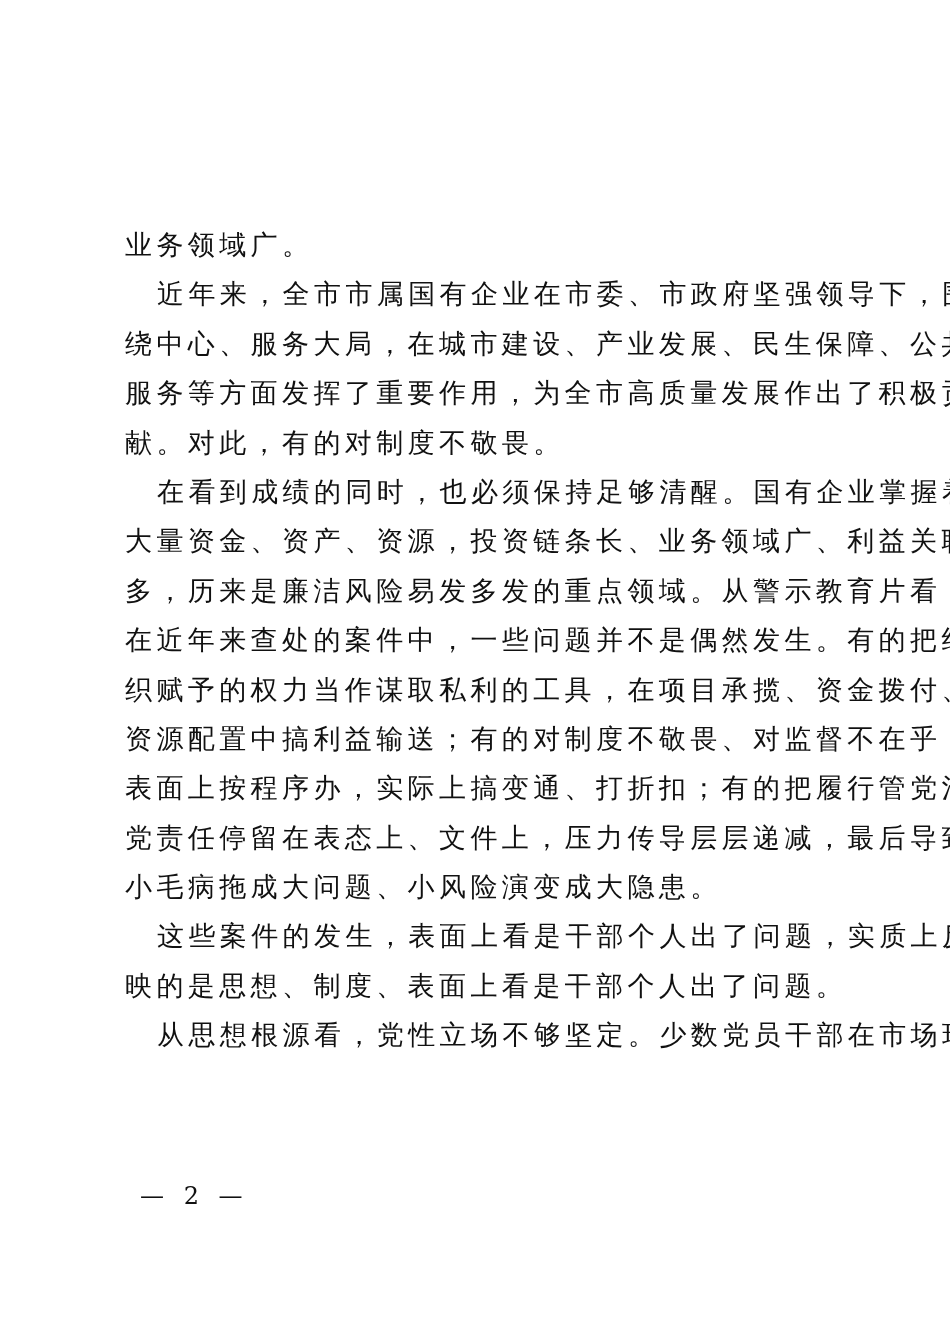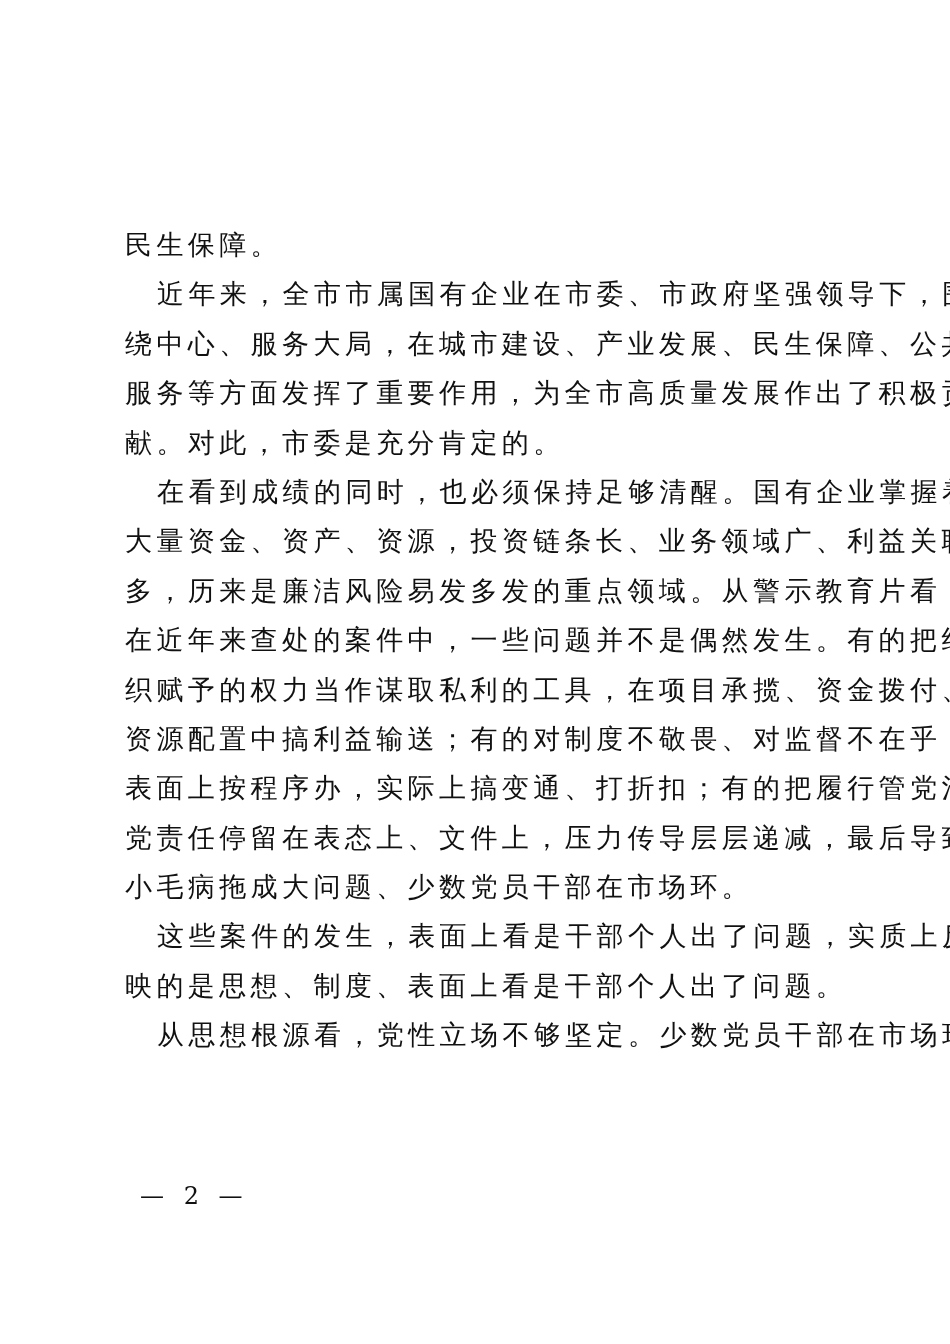--- a/index.html
+++ b/index.html
@@ -26,32 +26,32 @@
       position: absolute; left: 140px; top: 1182px;
       font-size: 24px; letter-spacing: 6px;
       font-family: "DejaVu Serif", "Liberation Serif", serif;
     }
   </style>
 </head>
 <body>
 
 <div class="page">
   <div class="text-block">
-    <div class="line">民生保障。</div>
+    <div class="line">业务领域广。</div>
     <div class="line indent">近年来，全市市属国有企业在市委、市政府坚强领导下，围</div>
     <div class="line">绕中心、服务大局，在城市建设、产业发展、民生保障、公共</div>
     <div class="line">服务等方面发挥了重要作用，为全市高质量发展作出了积极贡</div>
-    <div class="line">献。对此，市委是充分肯定的。</div>
+    <div class="line">献。对此，有的对制度不敬畏。</div>
     <div class="line indent">在看到成绩的同时，也必须保持足够清醒。国有企业掌握着</div>
     <div class="line">大量资金、资产、资源，投资链条长、业务领域广、利益关联</div>
     <div class="line">多，历来是廉洁风险易发多发的重点领域。从警示教育片看，</div>
     <div class="line">在近年来查处的案件中，一些问题并不是偶然发生。有的把组</div>
     <div class="line">织赋予的权力当作谋取私利的工具，在项目承揽、资金拨付、</div>
     <div class="line">资源配置中搞利益输送；有的对制度不敬畏、对监督不在乎，</div>
     <div class="line">表面上按程序办，实际上搞变通、打折扣；有的把履行管党治</div>
     <div class="line">党责任停留在表态上、文件上，压力传导层层递减，最后导致</div>
-    <div class="line">小毛病拖成大问题、少数党员干部在市场环。</div>
+    <div class="line">小毛病拖成大问题、小风险演变成大隐患。</div>
     <div class="line indent">这些案件的发生，表面上看是干部个人出了问题，实质上反</div>
     <div class="line">映的是思想、制度、表面上看是干部个人出了问题。</div>
     <div class="line indent">从思想根源看，党性立场不够坚定。少数党员干部在市场环</div>
   </div>
   <div class="page-number">— 2 —</div>
 </div>
 
 </body></html>

